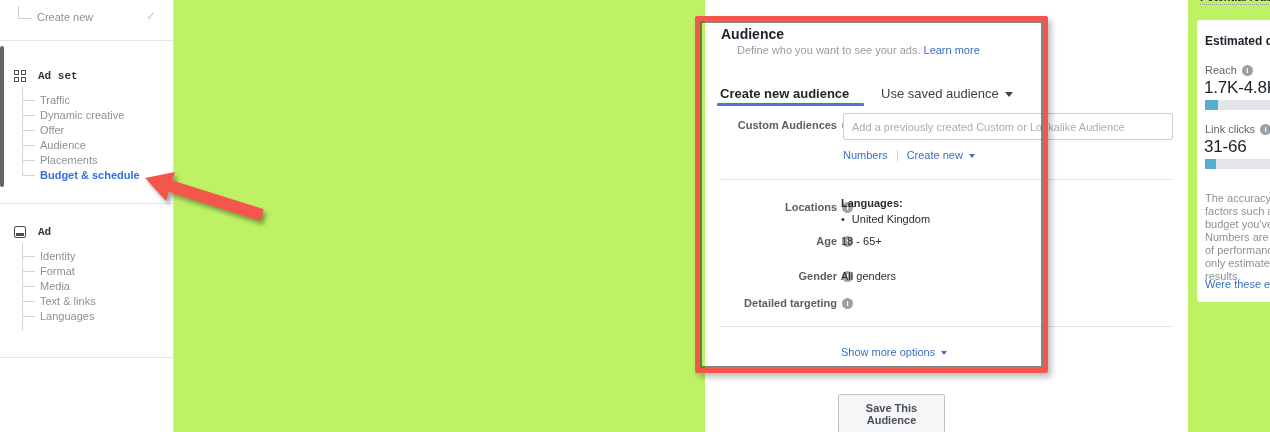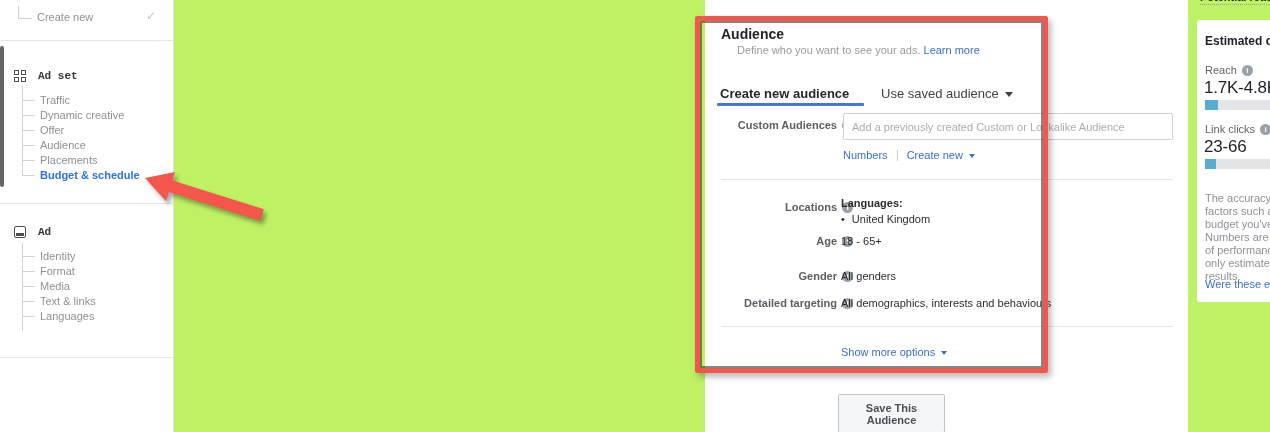--- a/index.html
+++ b/index.html
@@ -181,21 +181,20 @@
     <div class="val val-title" style="top:197px">Languages:</div>
     <div class="val" style="top:213px"><span class="bullet">•</span><span>United Kingdom</span></div>
 
     <div class="lbl-col" style="top:235px"><span>Age</span><span class="info"></span></div>
     <div class="val" style="top:235px">18 - 65+</div>
 
     <div class="lbl-col" style="top:270px"><span>Gender</span><span class="info"></span></div>
     <div class="val" style="top:270px">All genders</div>
 
     <div class="lbl-col" style="top:297px"><span>Detailed targeting</span><span class="info"></span></div>
-    <div class="val" style="top:297px">All demographics, interests and behaviours</div>
 
     <div class="hdiv" style="top:326px"></div>
 
     <div class="showmore"><span class="link"><span>Show more options</span><span class="caret sm" style="color:#3b6fc0"></span></span>
     </div>
 
     <button class="save-btn">Save This Audience</button>
   </div>
 
   <div class="red-box"></div>
@@ -208,21 +207,21 @@
   <div class="est-card">
     <div class="est-title">Estimated da</div>
 
     <div class="est-lbl" style="top:44px"><span>Reach</span><span class="info"></span></div>
     <div class="est-val" style="top:58px">1.7K-4.8K</div>
     <div class="bar" style="top:80px">
         <i style="width: 16%;"></i>
       </div>
 
     <div class="est-lbl" style="top:103px"><span>Link clicks</span><span class="info"></span></div>
-    <div class="est-val" style="top:117px">23-66</div>
+    <div class="est-val" style="top:117px">31-66</div>
     <div class="bar" style="top:139px">
         <i style="width: 14%;"></i>
       </div>
 
     <div class="est-para">
       <div>The accuracy o</div>
       <div>factors such as</div>
       <div>budget you've</div>
       <div>Numbers are p</div>
       <div>of performance</div>

